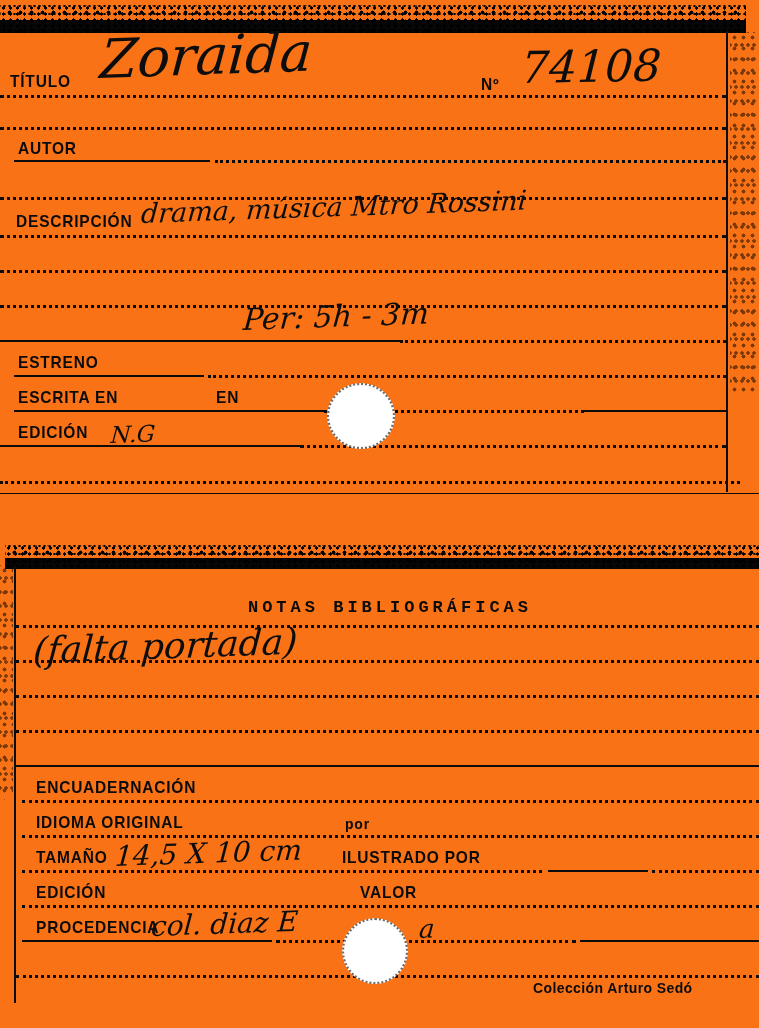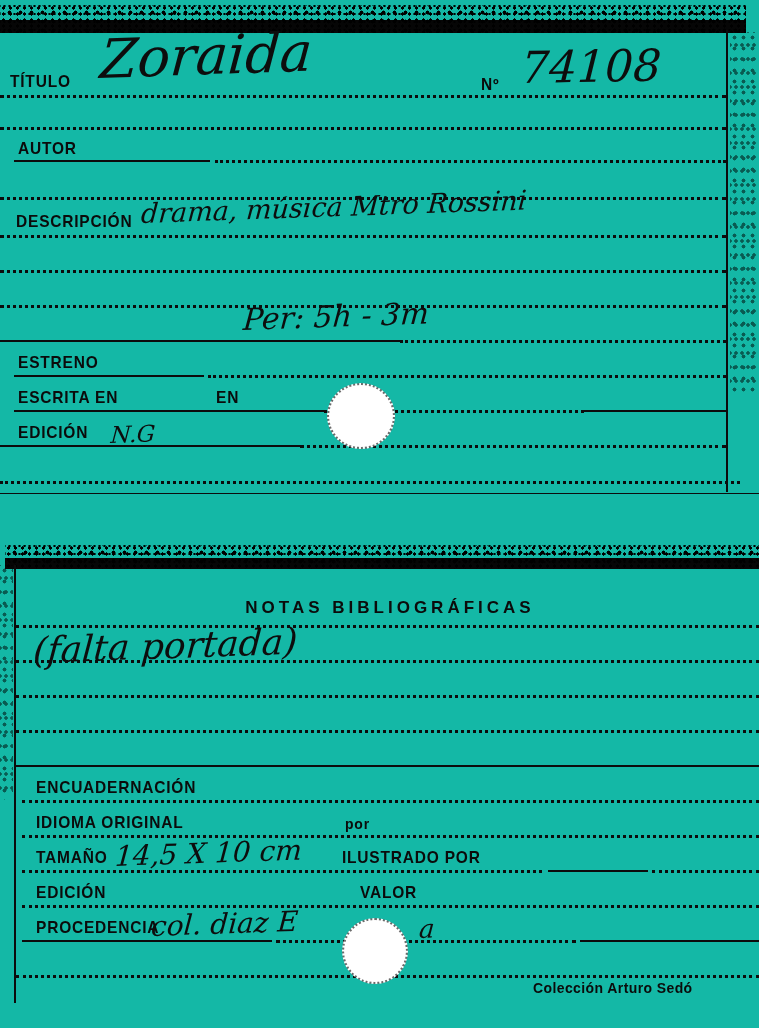--- a/index.html
+++ b/index.html
@@ -1,16 +1,16 @@
 <!DOCTYPE html>
 <html><head>
 <meta charset="utf-8">
 <style>
   html,body{margin:0;padding:0;background:#fff;}
-  .page{position:relative;width:759px;height:1028px;background:#14b8a6;overflow:hidden;
+  .page{position:relative;width:759px;height:1028px;background:#f97316;overflow:hidden;
         font-family:"Liberation Sans",sans-serif;color:#0b0b0b;}
 
   
   .torn{position:absolute;
     background-image:
       radial-gradient(circle,#000 32%,transparent 36%),
       radial-gradient(circle,#000 26%,transparent 30%),
       radial-gradient(circle,#000 22%,transparent 26%),
       linear-gradient(to bottom,transparent 0 55%,#060606 55%);
     background-size:7px 6px,11px 9px,5px 8px,100% 100%;
@@ -97,21 +97,21 @@
     <div class="hand" style="left:110px;top:422px;font-size:23px;">N.G</div>
   </div>
 
   <div>
 
     <div class="torn" style="left:5px;top:545px;width:754px;height:24px;"></div>
 
     <div class="vline" style="left:14px;top:565px;height:438px;"></div>
     <div class="speckle" style="left:0;top:565px;width:13px;height:235px;"></div>
 
-    <div class="hdr" style="left:240px;top:598px;width:300px;">NOTAS BIBLIOGRÁFICAS</div>
+    <div class="hdr" style="left:240px;top:598px;width:300px;font-family:Liberation Mono, monospace;">NOTAS BIBLIOGRÁFICAS</div>
 
     <div class="rule z1" style="left:16px;top:625px;width:743px;"></div>
     <div class="rule z1" style="left:16px;top:660px;width:743px;"></div>
     <div class="rule z1" style="left:16px;top:695px;width:743px;"></div>
     <div class="rule z1" style="left:16px;top:730px;width:743px;"></div>
     <div class="rule solid z1" style="left:16px;top:765px;width:743px;"></div>
     <div class="rule z1" style="left:22px;top:800px;width:737px;"></div>
     <div class="rule z1" style="left:22px;top:835px;width:737px;"></div>
     <div class="rule z1" style="left:22px;top:870px;width:520px;"></div>
     <div class="rule solid z1" style="left:548px;top:870px;width:100px;"></div>

